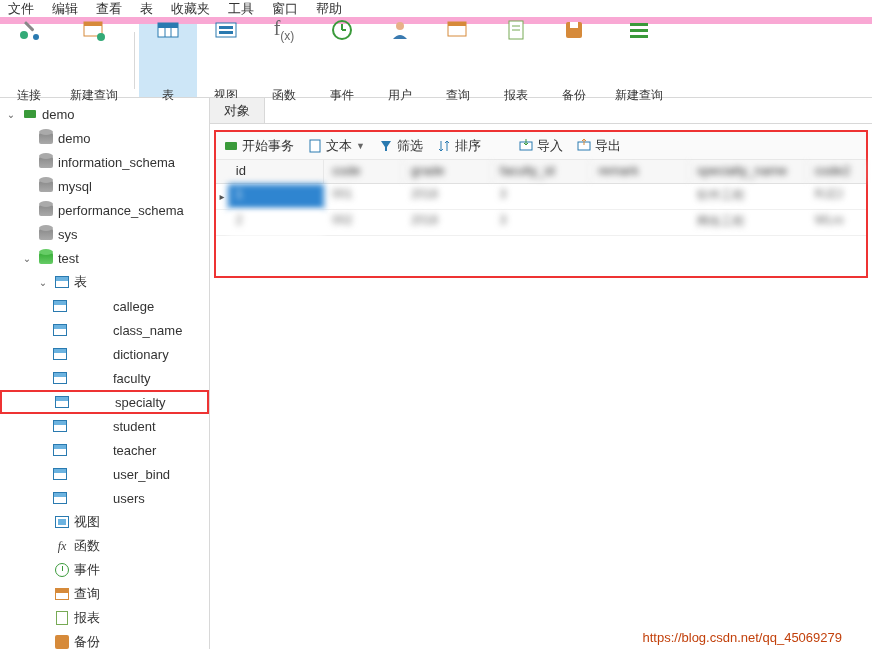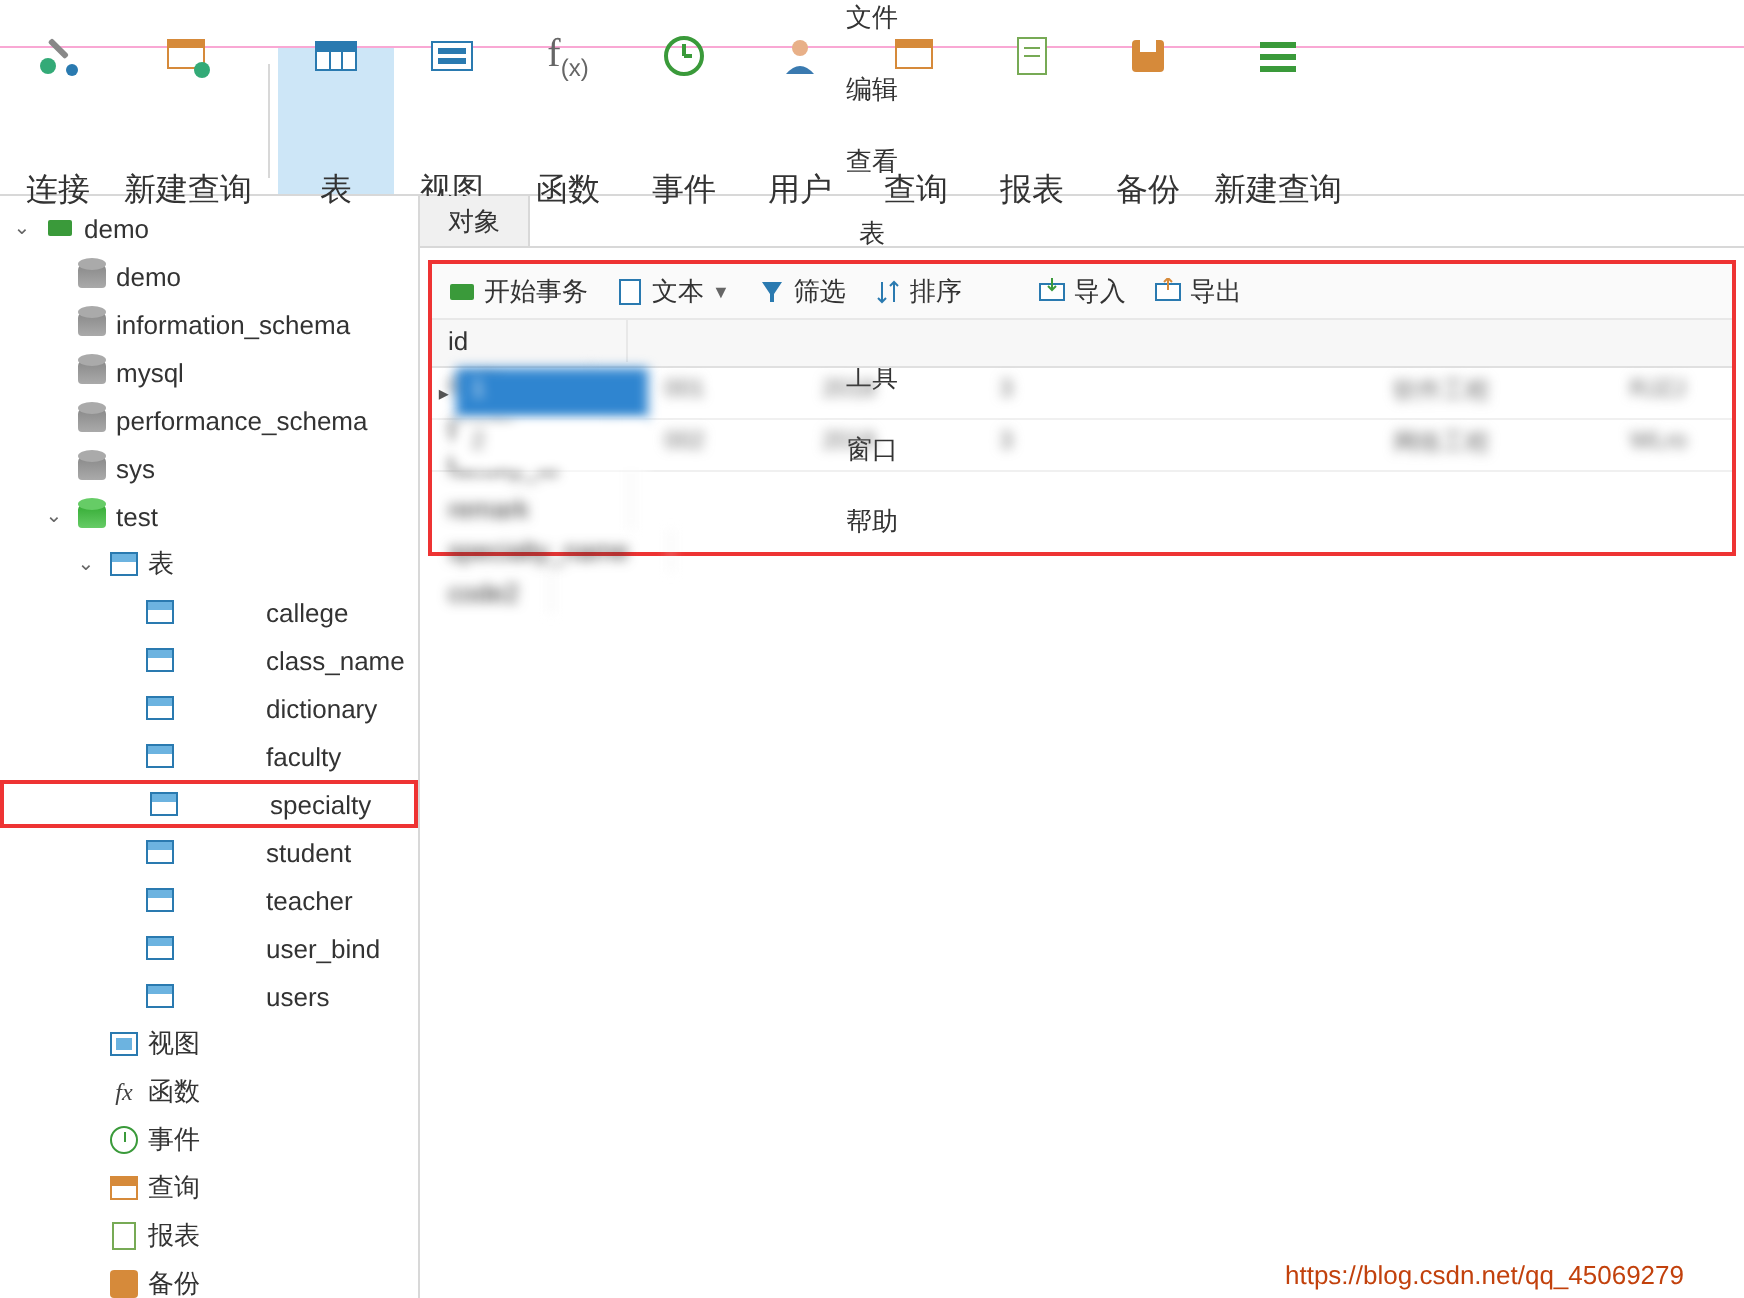--- a/index.html
+++ b/index.html
@@ -1,49 +1,49 @@
 <!DOCTYPE html>
 <html><head>
 <meta charset="utf-8">
 <style>
 * { box-sizing: border-box; margin: 0; padding: 0; font-family: "Microsoft YaHei", sans-serif; }
 body { width: 872px; height: 649px; background: #fff; overflow: hidden; font-size: 13px; color: #333; position: relative; }
 
-.menubar { display: flex; height: 24px; align-items: center; padding: 0 8px; gap: 18px; border-bottom: 1px solid #f9a8d4; flex-direction: column; }
+.menubar { display: flex; height: 24px; align-items: center; padding: 0 8px; gap: 18px; border-bottom: 7px solid #f9a8d4; }
 .menubar span { cursor: default; }
 
 .toolbar { display: flex; height: 74px; border-bottom: 1px solid #d8d8d8; }
 .tool-item { display: flex; flex-direction: column; align-items: center; justify-content: center; width: 72px; gap: 4px; cursor: default; }
 .tool-item.active { background: #cde6f7; }
 .tool-item.small { width: 58px; }
 .tool-icon { width: 28px; height: 28px; display: flex; align-items: center; justify-content: center; }
-.tool-label { font-size: 16px; margin-top: 40px; }
+.tool-label { font-size: 12px; margin-top: 40px; }
 
 .content { display: flex; height: calc(649px - 24px - 74px); }
 .sidebar { width: 210px; border-right: 1px solid #d8d8d8; overflow: hidden; padding: 4px 0; }
 .tree-item { display: flex; align-items: center; height: 24px; gap: 4px; cursor: default; padding-left: 4px; }
 .tree-item .expander { width: 14px; text-align: center; color: #666; font-size: 10px; }
 .tree-item .ticon { width: 16px; height: 16px; display: flex; align-items: center; justify-content: center; }
 .tree-item.selected { border: 2px solid #e33; }
 .indent-1 { padding-left: 20px; }
 .indent-2 { padding-left: 36px; }
-.indent-3 { padding-left: 72px; gap: 45px; }
+.indent-3 { padding-left: 52px; gap: 45px; }
 
 .main { flex: 1; display: flex; flex-direction: column; overflow: hidden; }
 .tabs { display: flex; height: 26px; border-bottom: 1px solid #d8d8d8; }
 .tab { display: flex; align-items: center; padding: 0 14px; gap: 6px; border-right: 1px solid #d8d8d8; font-size: 13px; }
 .tab.active { background: #fff; border-bottom: 2px solid #fff; margin-bottom: -1px; }
 .tab:not(.active) { background: #f0f0f0; }
 
 .highlight-box { border: 2px solid #e33; margin: 6px 4px; }
 .action-bar { display: flex; height: 28px; gap: 14px; padding: 0 8px; border-bottom: 1px solid #e8e8e8; background: #fafafa; font-size: 13px; }
 .action-bar .act { display: flex; align-items: center; gap: 4px; }
 
 .grid { width: 100%; }
-.grid-header { display: flex; height: 24px; background: #f7f7f7; border-bottom: 1px solid #e0e0e0; flex-direction: column; }
+.grid-header { display: flex; height: 24px; background: #f7f7f7; border-bottom: 1px solid #e0e0e0; }
 .grid-header .col { padding: 3px 8px; border-right: 1px solid #e8e8e8; font-size: 13px; }
 .grid-row { display: flex; height: 26px; border-bottom: 1px solid #f0f0f0; }
 .grid-row.selected .c0 { background: #2f85d0; color: #fff; }
 .grid-row .c { padding: 3px 8px; filter: blur(3px); color: #666; font-size: 12px; }
 .grid-row .c0 { width: 98px; }
 .row-indicator { width: 12px; display: flex; align-items: center; justify-content: center; font-size: 10px; color: #555; }
 
 .watermark { position: absolute; right: 30px; bottom: 4px; color: #c2410c; font-size: 13px; }
 
 

